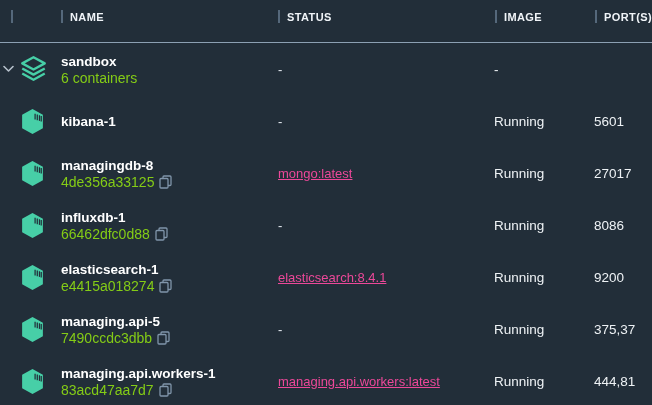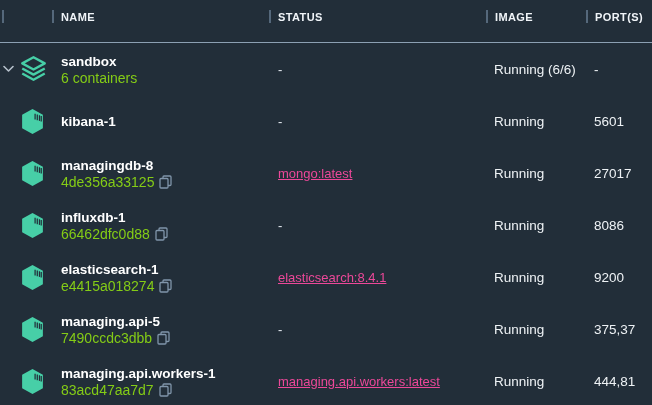--- a/index.html
+++ b/index.html
@@ -11,20 +11,21 @@
   }
   .app { width:652px; height:405px; background:#222e39; overflow:hidden; }
 
   
   .hdr {
     display:grid;
     grid-template-columns:52px 217px 217px 100px 1fr;
     height:43px;
     border-bottom:1px solid #8ca0b3;
     align-items:center;
+    padding-left:9px;
   }
   .hcell { display:flex; align-items:center; height:100%; padding-bottom:9px; }
   .hcell.c0 { padding-left:2px; }
   .pipe {
     display:inline-block;
     width:2px; height:13px;
     background:#55687b;
     flex:0 0 2px;
   }
   .hlabel {
@@ -113,23 +114,20 @@
         </div>
         <div class="cell name-cell">
           <div class="nm">sandbox</div>
           <div class="sub">
             <span>6 containers</span>
           </div>
         </div>
         <div class="cell img-cell">
           <span class="plain">-</span>
         </div>
-        <div class="cell status-cell">
-          <span>Running (6/6)</span>
-        </div>
         <div class="cell ports-cell">
           <span>-</span>
         </div>
       </div>
       <div class="row">
         <div class="cell icon-cell container">
           <span class="cube-wrap">
             <svg width="25" height="27" viewBox="0 0 24 26">
               <path d="M12,1 L22,6.5 L22,19.5 L12,25 L2,19.5 L2,6.5 Z" fill="#47cfa7"></path>
               <g stroke="#222e39" stroke-width="1.2">

